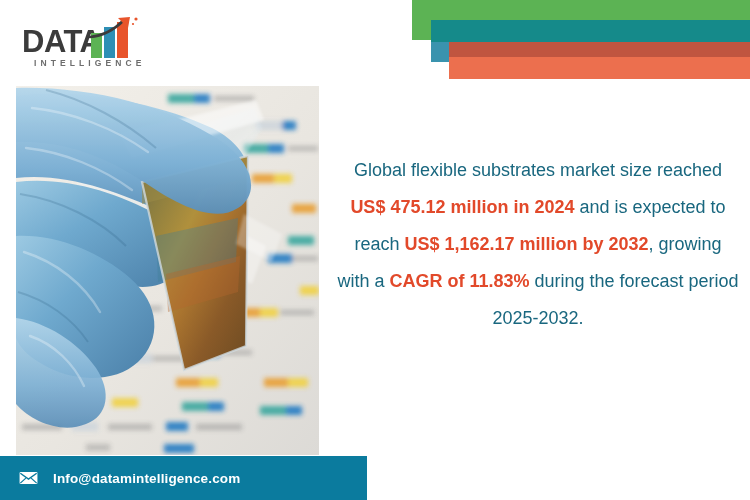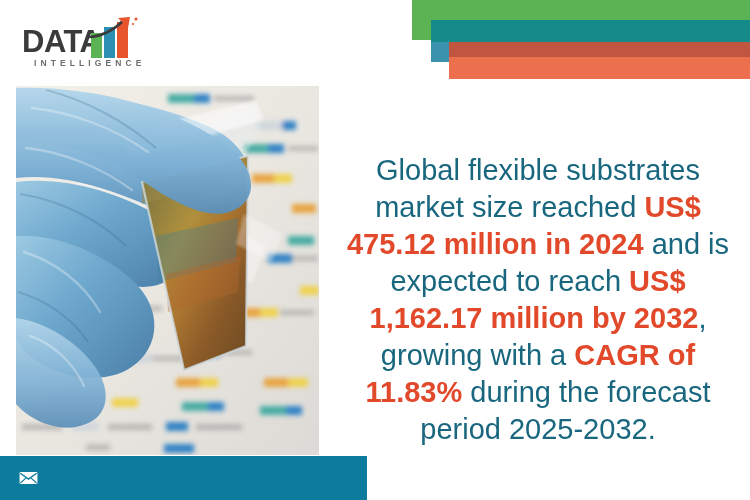--- a/index.html
+++ b/index.html
@@ -85,21 +85,21 @@
   }
   #photo svg { display: block; }
 
   
   #statement {
     position: absolute;
     left: 336px;
     top: 152px;
     width: 404px;
     text-align: center;
-    font-size: 29px;
+    font-size: 18px;
     line-height: 37px;
     color: #19677F;
     font-family: "Liberation Sans", sans-serif;
   }
   #statement .hl {
     color: #E2492A;
     font-weight: bold;
   }
 
   
@@ -319,15 +319,16 @@
   <div id="statement">
     <span>Global flexible substrates market size reached </span><span class="hl">US$ 475.12 million in 2024</span><span> and is expected to reach </span><span class="hl">US$ 1,162.17 million by 2032</span><span>, growing with a </span><span class="hl">CAGR of 11.83%</span><span> during the forecast period 2025-2032.</span>
   </div>
 
   <div id="email-bar">
     <svg id="envelope-icon" viewBox="0 0 20 14">
       <rect x="0.6" y="0.6" width="18.8" height="12.8" rx="1.2" fill="#ffffff"></rect>
       <path d="M1.4 2 L10 8.2 L18.6 2" fill="none" stroke="#0B7B9E" stroke-width="1.5"></path>
       <path d="M1.4 12.4 L7.2 7.1 M18.6 12.4 L12.8 7.1" fill="none" stroke="#0B7B9E" stroke-width="1.3"></path>
     </svg>
+    <span id="email-text">Info@datamintelligence.com</span>
   </div>
 
 </div>
 
 </body></html>

